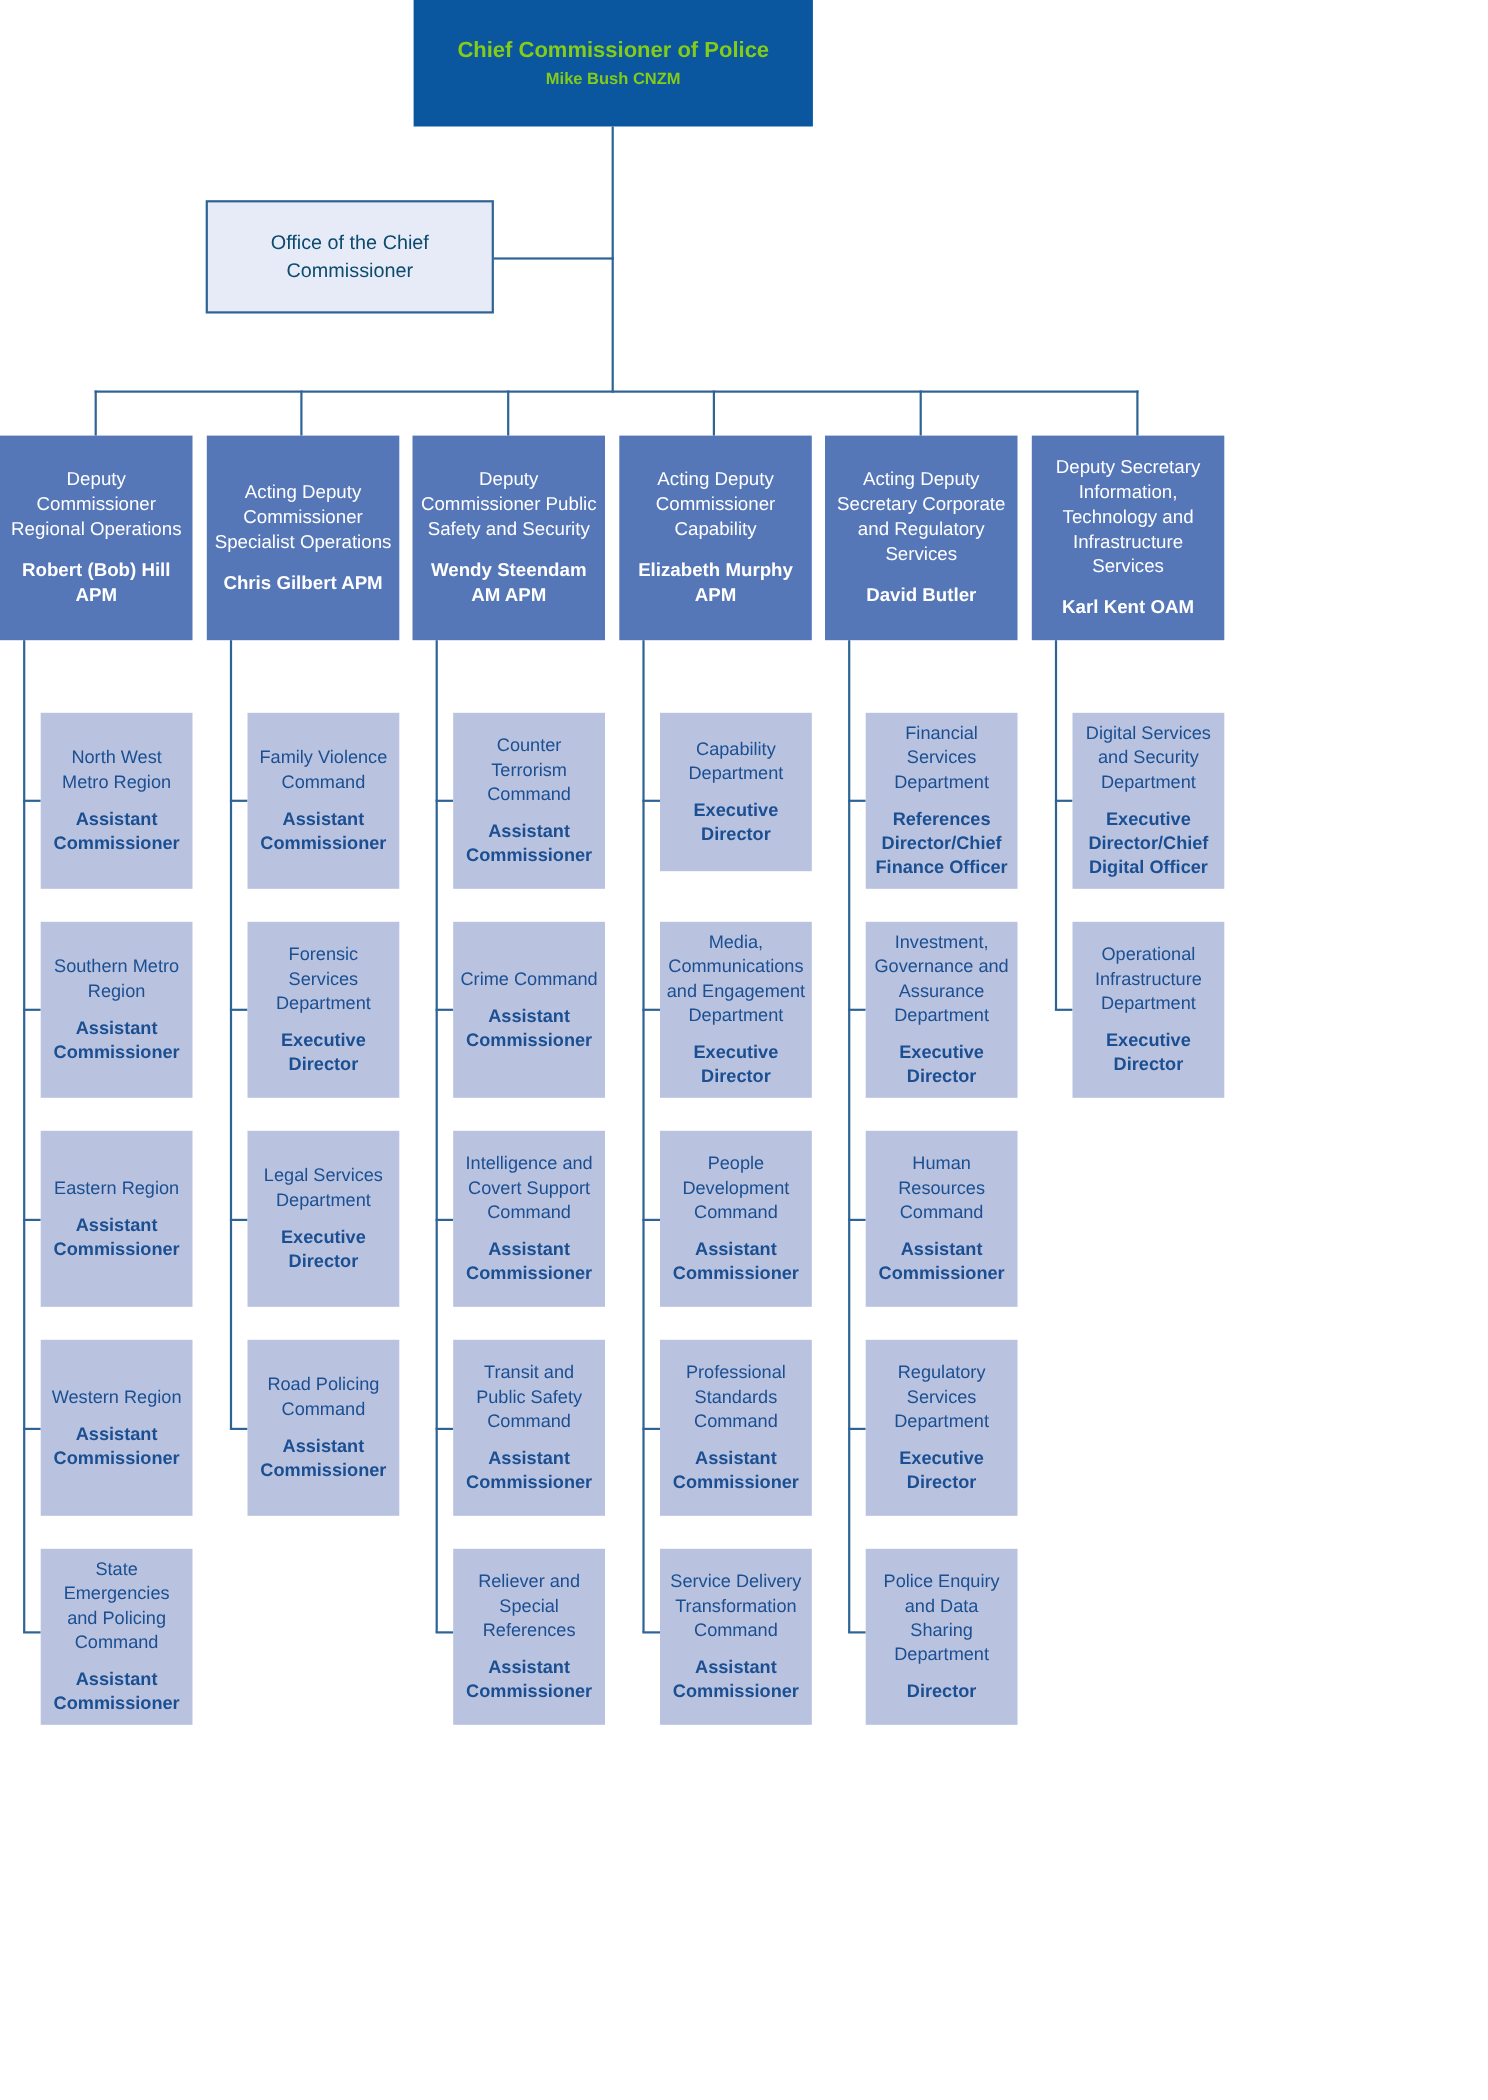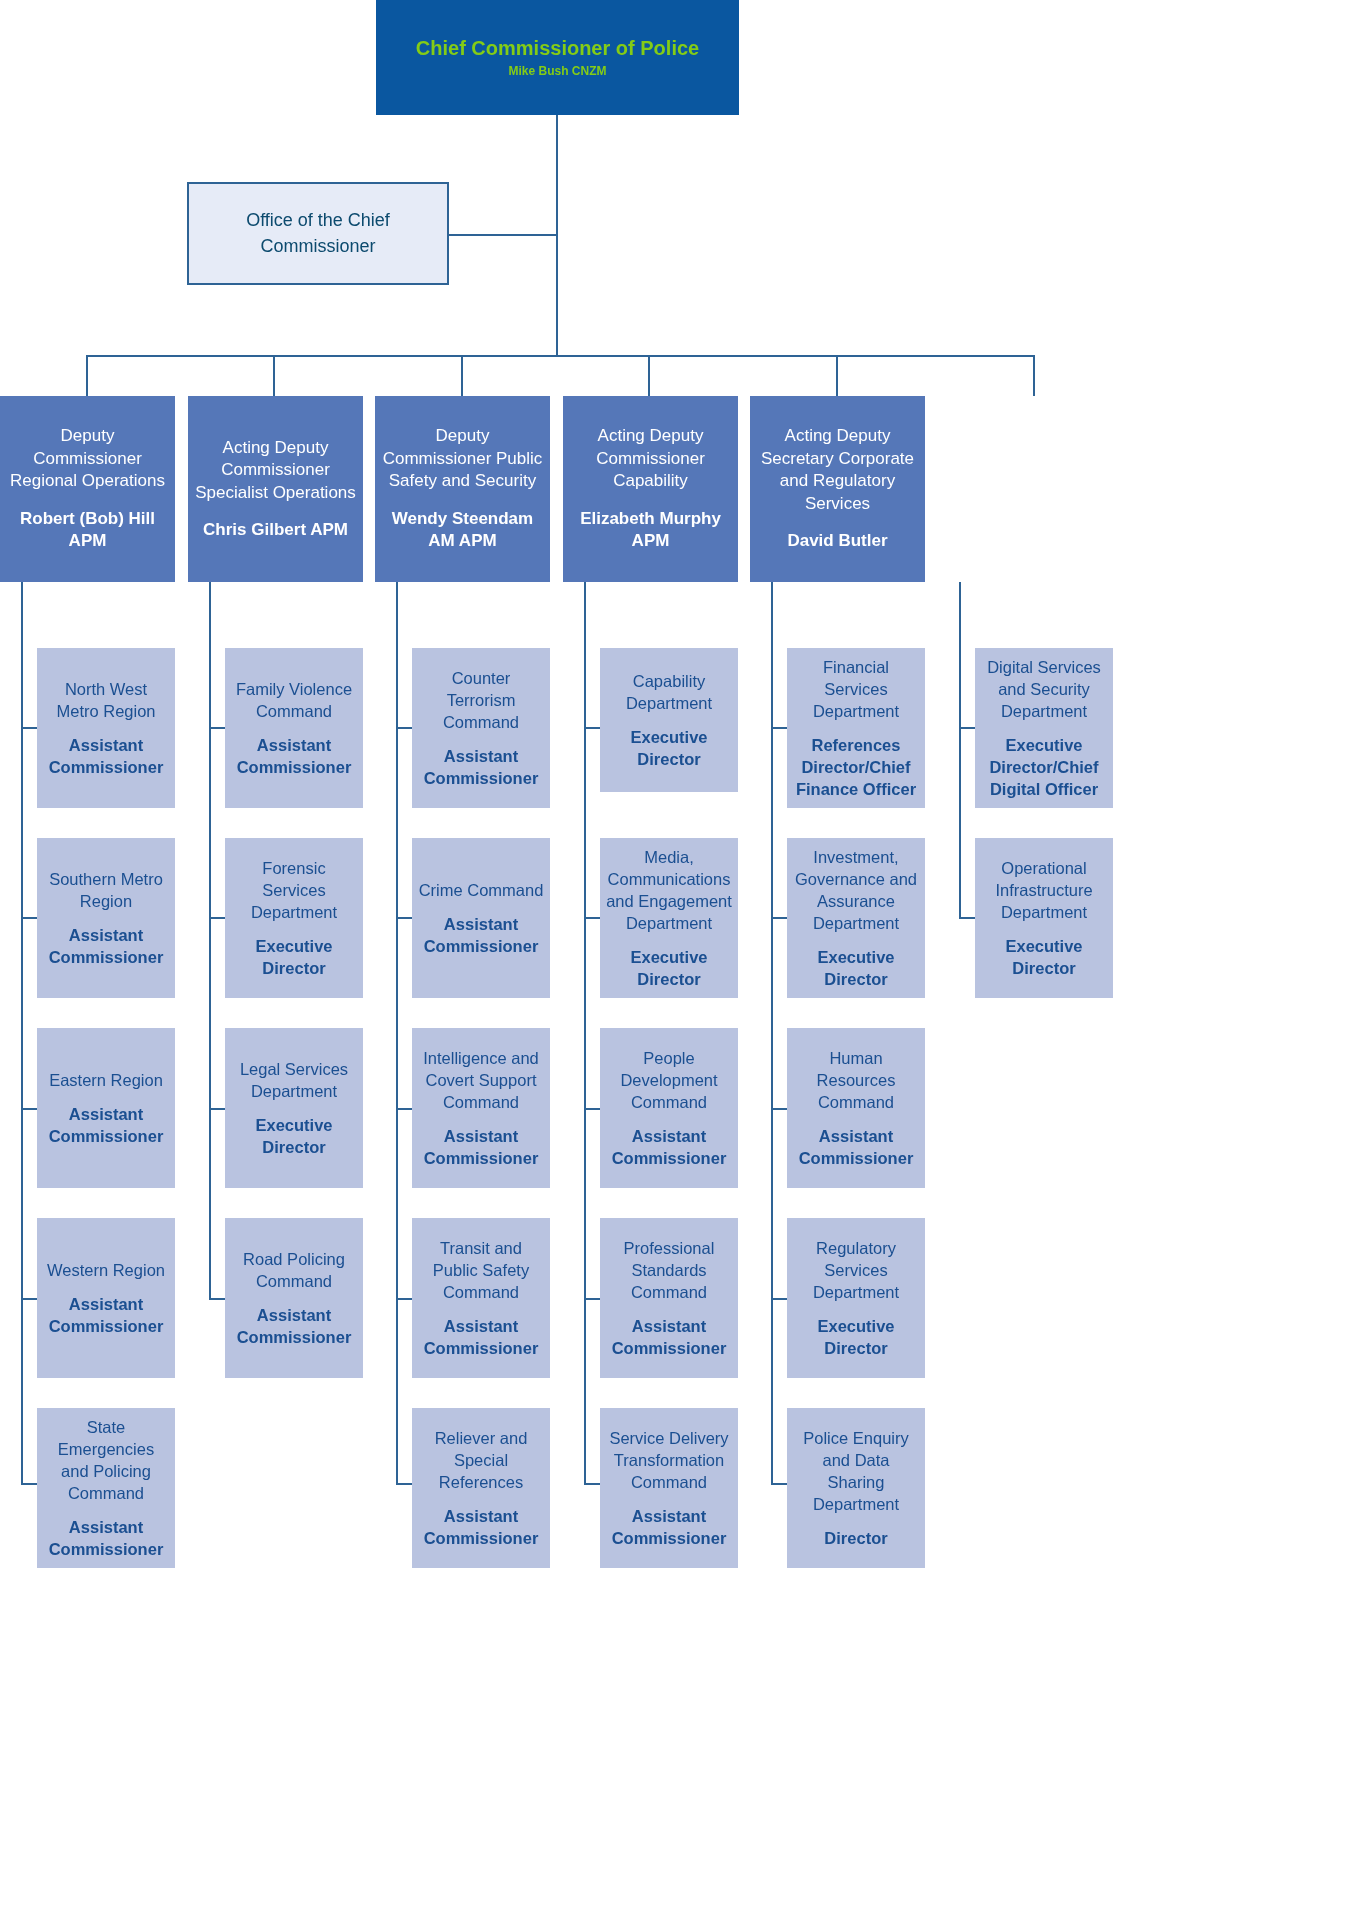--- a/index.html
+++ b/index.html
@@ -37,21 +37,21 @@
   .box-chief {
     background: #0a57a0;
     color: #84cc16;
   }
   .box-chief .title {
     font-size: 20px;
     font-weight: bold;
     line-height: 1.45;
   }
   .box-chief .person {
-    font-size: 12px;
+    font-size: 15px;
     font-weight: bold;
     line-height: 1.45;
   }
 
   .box-office {
     background: #e6ebf7;
     border: 2px solid #2e6395;
     color: #0c4a6e;
   }
   .box-office .title {
@@ -136,20 +136,24 @@
     <div class="person">Chris Gilbert APM</div>
   </div>
   <div class="box box-deputy" style="left:563px; top:396px; width:175px; height:186px;">
     <div class="title">Acting Deputy Commissioner Capability</div>
     <div class="person">Elizabeth Murphy APM</div>
   </div>
   <div class="box box-deputy" style="left:750px; top:396px; width:175px; height:186px;">
     <div class="title">Acting Deputy Secretary Corporate and Regulatory Services</div>
     <div class="person">David Butler</div>
   </div>
+  <div class="box box-deputy" style="left:938px; top:396px; width:175px; height:186px;">
+    <div class="title">Deputy Secretary Information, Technology and Infrastructure Services</div>
+    <div class="person">Karl Kent OAM</div>
+  </div>
 
   <div class="line vline" style="left:21px; top:582px; width:2px; height:902px;"></div>
   <div class="line hline" style="left:21px; top:727px; width:16px; height:2px;"></div>
   <div class="line hline" style="left:21px; top:917px; width:16px; height:2px;"></div>
   <div class="line hline" style="left:21px; top:1108px; width:16px; height:2px;"></div>
   <div class="line hline" style="left:21px; top:1298px; width:16px; height:2px;"></div>
   <div class="line hline" style="left:21px; top:1483px; width:16px; height:2px;"></div>
 
   <div class="box box-unit" style="left:37px; top:648px; width:138px; height:160px;">
     <div class="title">North West Metro Region</div>

